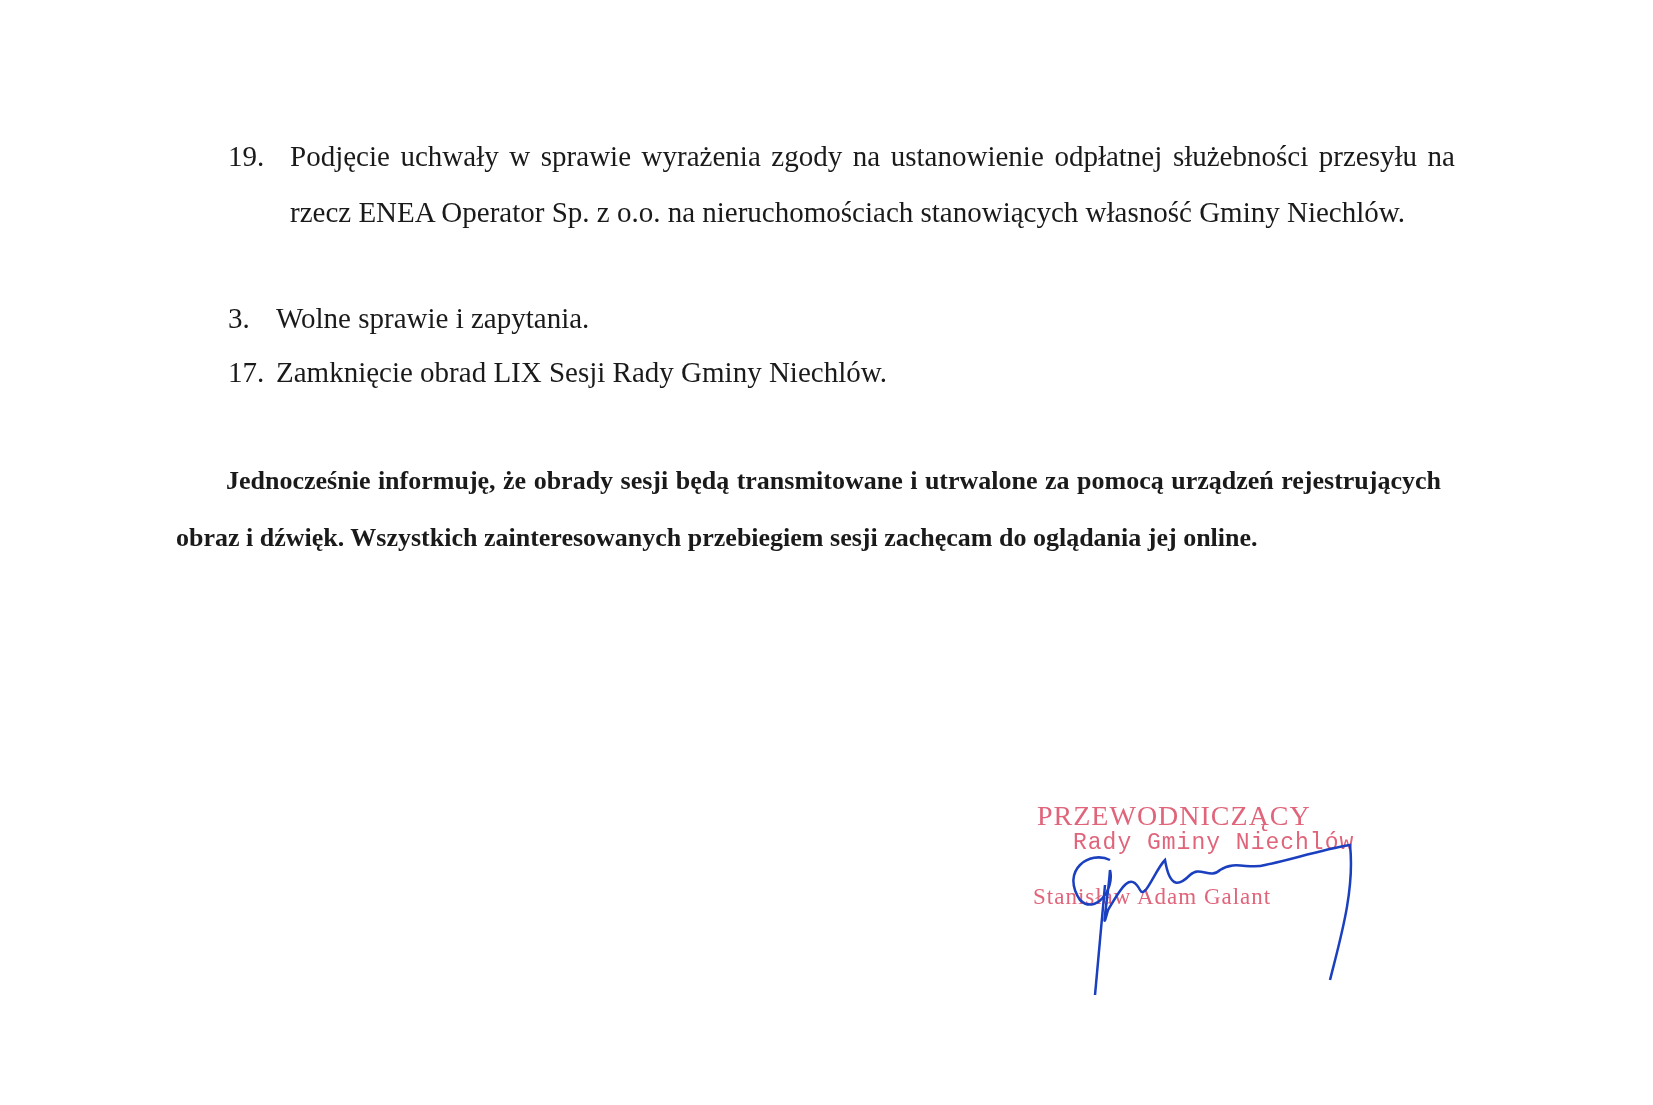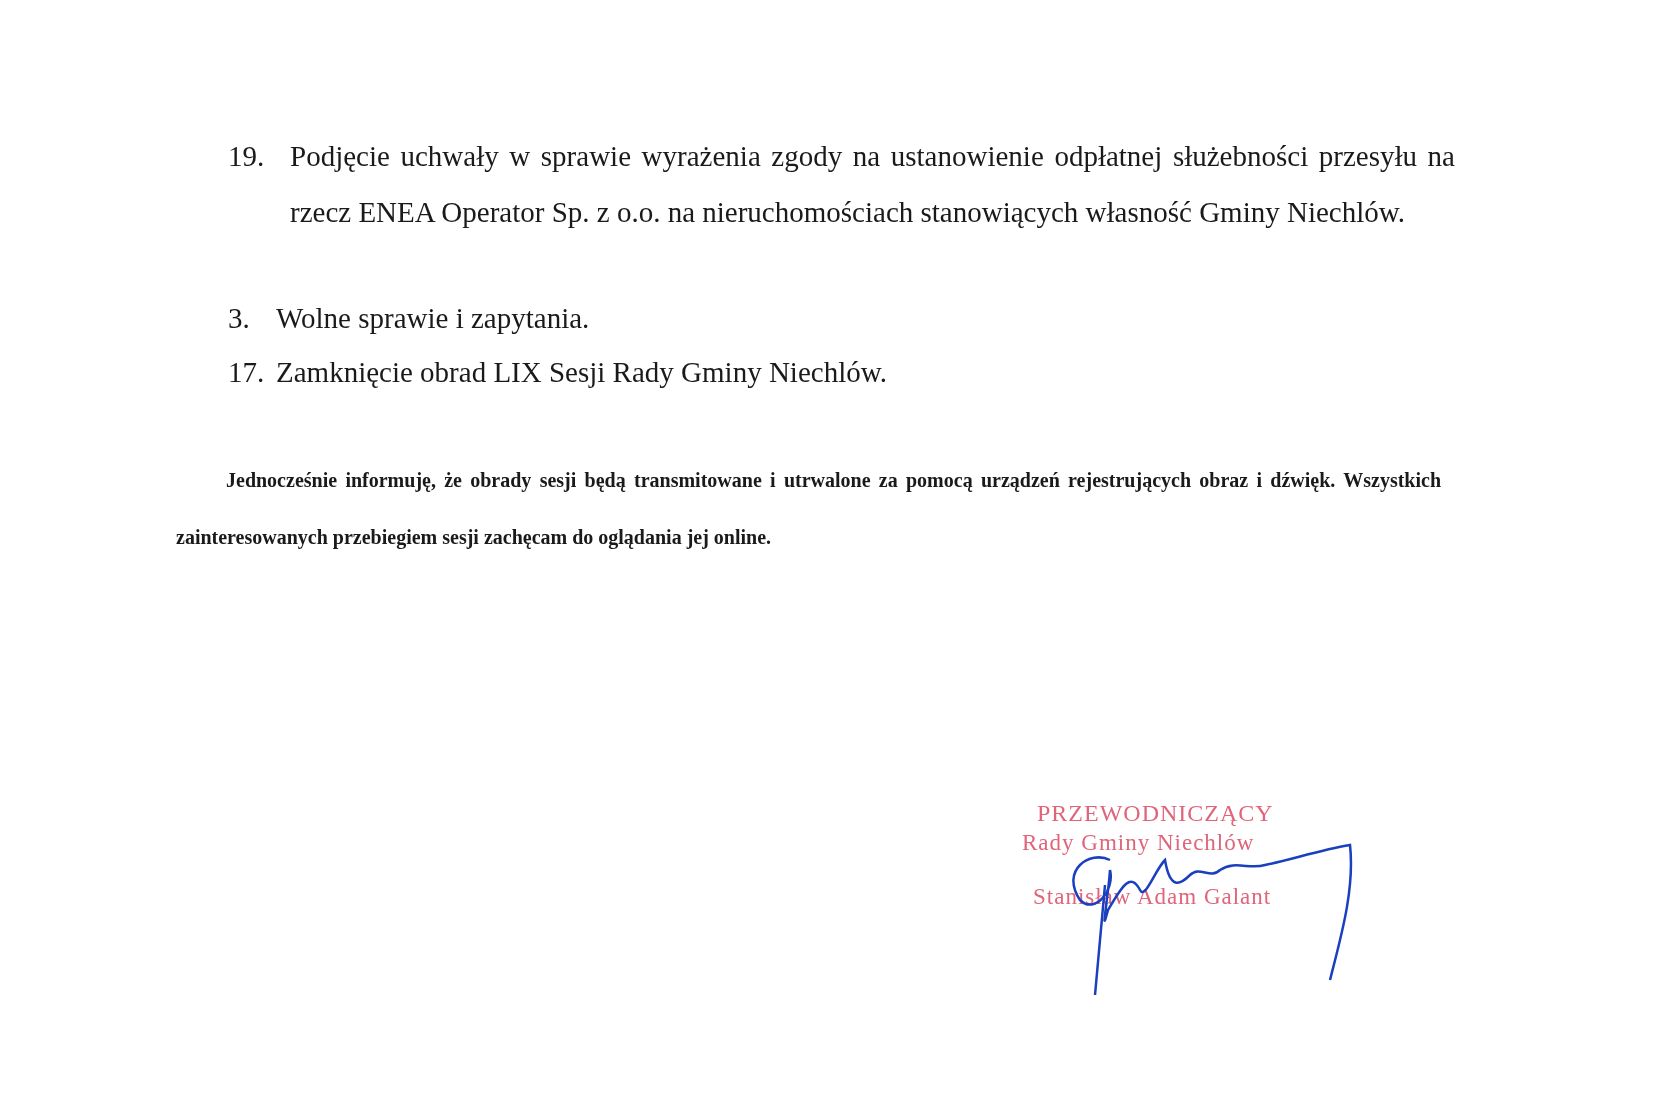--- a/index.html
+++ b/index.html
@@ -1,20 +1,20 @@
 <!DOCTYPE html>
 <html><head>
 <meta charset="utf-8">
 <style>
   html, body { margin:0; padding:0; background:#ffffff; }
   body { width:1653px; height:1105px; position:relative; overflow:hidden; font-family:"Liberation Serif", serif; color:#1a1a1a; }
   .item { position:absolute; left:228px; font-size:29px; line-height:56px; }
   .item .num { position:absolute; left:0; }
   .item .txt { position:absolute; left:48px; width:1165px; text-align:justify; }
-  .bold { position:absolute; left:176px; width:1265px; font-size:20px; font-weight:bold; line-height:57px; text-align:justify; text-indent:50px; }
+  .bold { position:absolute; left:176px; width:1265px; font-size:26px; font-weight:bold; line-height:57px; text-align:justify; text-indent:50px; }
   .stamp { position:absolute; color:#e0647a; font-family:"Liberation Serif", serif; letter-spacing:1px; }
   .sig { position:absolute; left:1020px; top:830px; }
 </style>
 </head>
 <body>
 
 <div class="item" style="top:128px;">
   <span class="num">19.</span>
   <span class="txt" style="text-align-last:left;margin-left:14px;">Podjęcie uchwały w sprawie wyrażenia zgody na ustanowienie odpłatnej służebności przesyłu na rzecz ENEA Operator Sp. z o.o. na nieruchomościach stanowiących własność Gminy Niechlów.</span>
 </div>
@@ -22,20 +22,20 @@
   <span class="num">3.</span>
   <span class="txt">Wolne sprawie i zapytania.</span>
 </div>
 <div class="item" style="top:344px;">
   <span class="num">17.</span>
   <span class="txt">Zamknięcie obrad LIX Sesji Rady Gminy Niechlów.</span>
 </div>
 
 <div class="bold" style="top:452px;">Jednocześnie informuję, że obrady sesji będą transmitowane i utrwalone za pomocą urządzeń rejestrujących obraz i dźwięk. Wszystkich zainteresowanych przebiegiem sesji zachęcam do oglądania jej online.</div>
 
-<div class="stamp" style="left:1037px;top:800px;font-size:24px;">PRZEWODNICZĄCY</div>
-<div class="stamp" style="left:1022px;top:830px;font-size:23px;">Rady Gminy Niechlów</div>
+<div class="stamp" style="left:1037px;top:800px;font-size:28px;">PRZEWODNICZĄCY</div>
+<div class="stamp" style="left:1073px;top:830px;font-size:23px;font-family:Liberation Mono, monospace;">Rady Gminy Niechlów</div>
 <div class="stamp" style="left:1033px;top:884px;font-size:23px;">Stanisław Adam Galant</div>
 
 <svg class="sig" width="400" height="170" viewBox="0 0 400 170">
   <path d="M90 30 C70 20 40 40 60 70 C75 85 95 60 90 40 C88 70 80 110 88 80 C100 60 110 40 120 60 C125 70 135 40 145 30 C150 60 160 55 170 45 C180 35 190 50 200 40 C215 30 230 40 245 35 C270 30 300 20 330 15 C335 60 320 110 310 150" fill="none" stroke="#1a3fbf" stroke-width="2.5"></path>
   <path d="M85 55 L75 165" fill="none" stroke="#1a3fbf" stroke-width="2.5"></path>
 </svg>
 
 </body></html>

